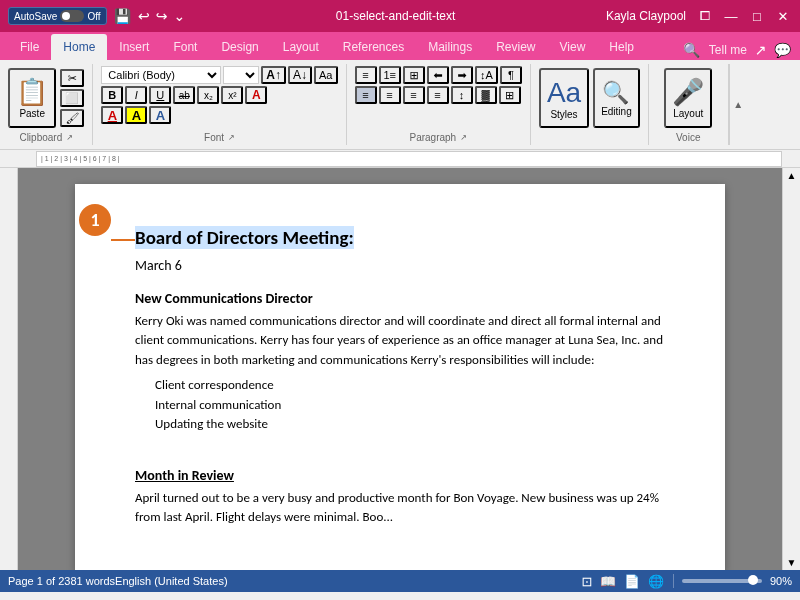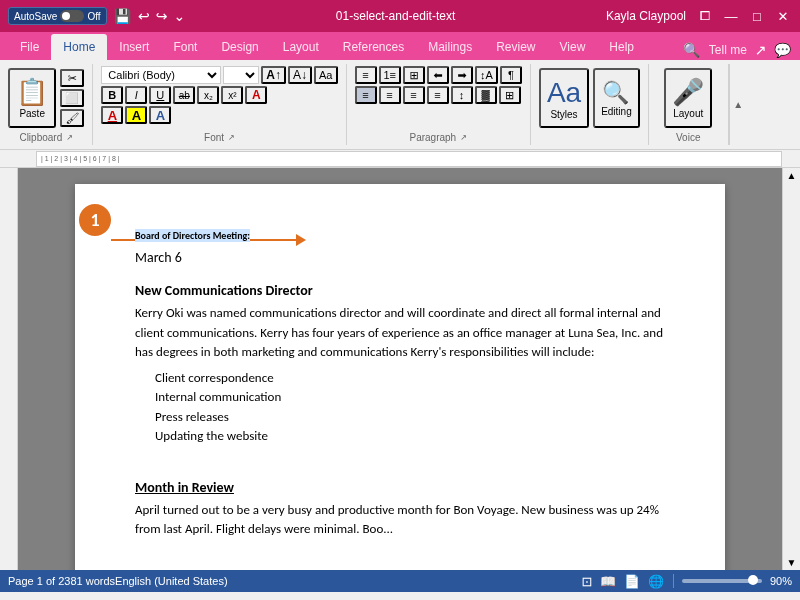--- a/index.html
+++ b/index.html
@@ -260,21 +260,21 @@
     .arrow-head {
       width: 0;
       height: 0;
       border-top: 6px solid transparent;
       border-bottom: 6px solid transparent;
       border-left: 10px solid #e07020;
     }
 
     .heading-text {
       background: #cce4ff;
-      font-size: 10px;
+      font-size: 19px;
       font-weight: bold;
     }
 
     .doc-title { font-size: 14px; margin-bottom: 2px; position: relative; }
     .doc-date { font-size: 14px; margin-bottom: 12px; }
     .section-heading { font-size: 14px; font-weight: bold; margin-bottom: 2px; margin-top: 8px; }
     .body-text { font-size: 13px; margin-bottom: 6px; }
     .list-item { font-size: 13px; padding-left: 20px; }
 
     
@@ -487,21 +487,20 @@
         <div class="doc-title">
           <span class="heading-text">Board of Directors Meeting:</span>
         </div>
         <div class="doc-date">March 6</div>
 
         <div class="section-heading">New Communications Director</div>
         <div class="body-text">Kerry Oki was named communications director and will coordinate and direct all formal internal and client communications. Kerry has four years of experience as an office manager at Luna Sea, Inc. and has degrees in both marketing and communications Kerry's responsibilities will include:</div>
 
         <div class="list-item">Client correspondence</div>
         <div class="list-item">Internal communication</div>
-        <div class="list-item">Press releases</div>
         <div class="list-item">Updating the website</div>
 
         <div class="section-heading" style="margin-top:31px;text-decoration:underline;">Month in Review</div>
         <div class="body-text">April turned out to be a very busy and productive month for Bon Voyage. New business was up 24% from last April. Flight delays were minimal. Boo...</div>
 
       </div>
     </div>
   </div>
   <div class="scroll-right" style="display:flex; flex-direction:column; background:#f0f0f0; border-left:1px solid #d0d0d0;">
     <button style="background:none; border:none; font-size:10px; cursor:pointer; padding:2px;">▲</button>

